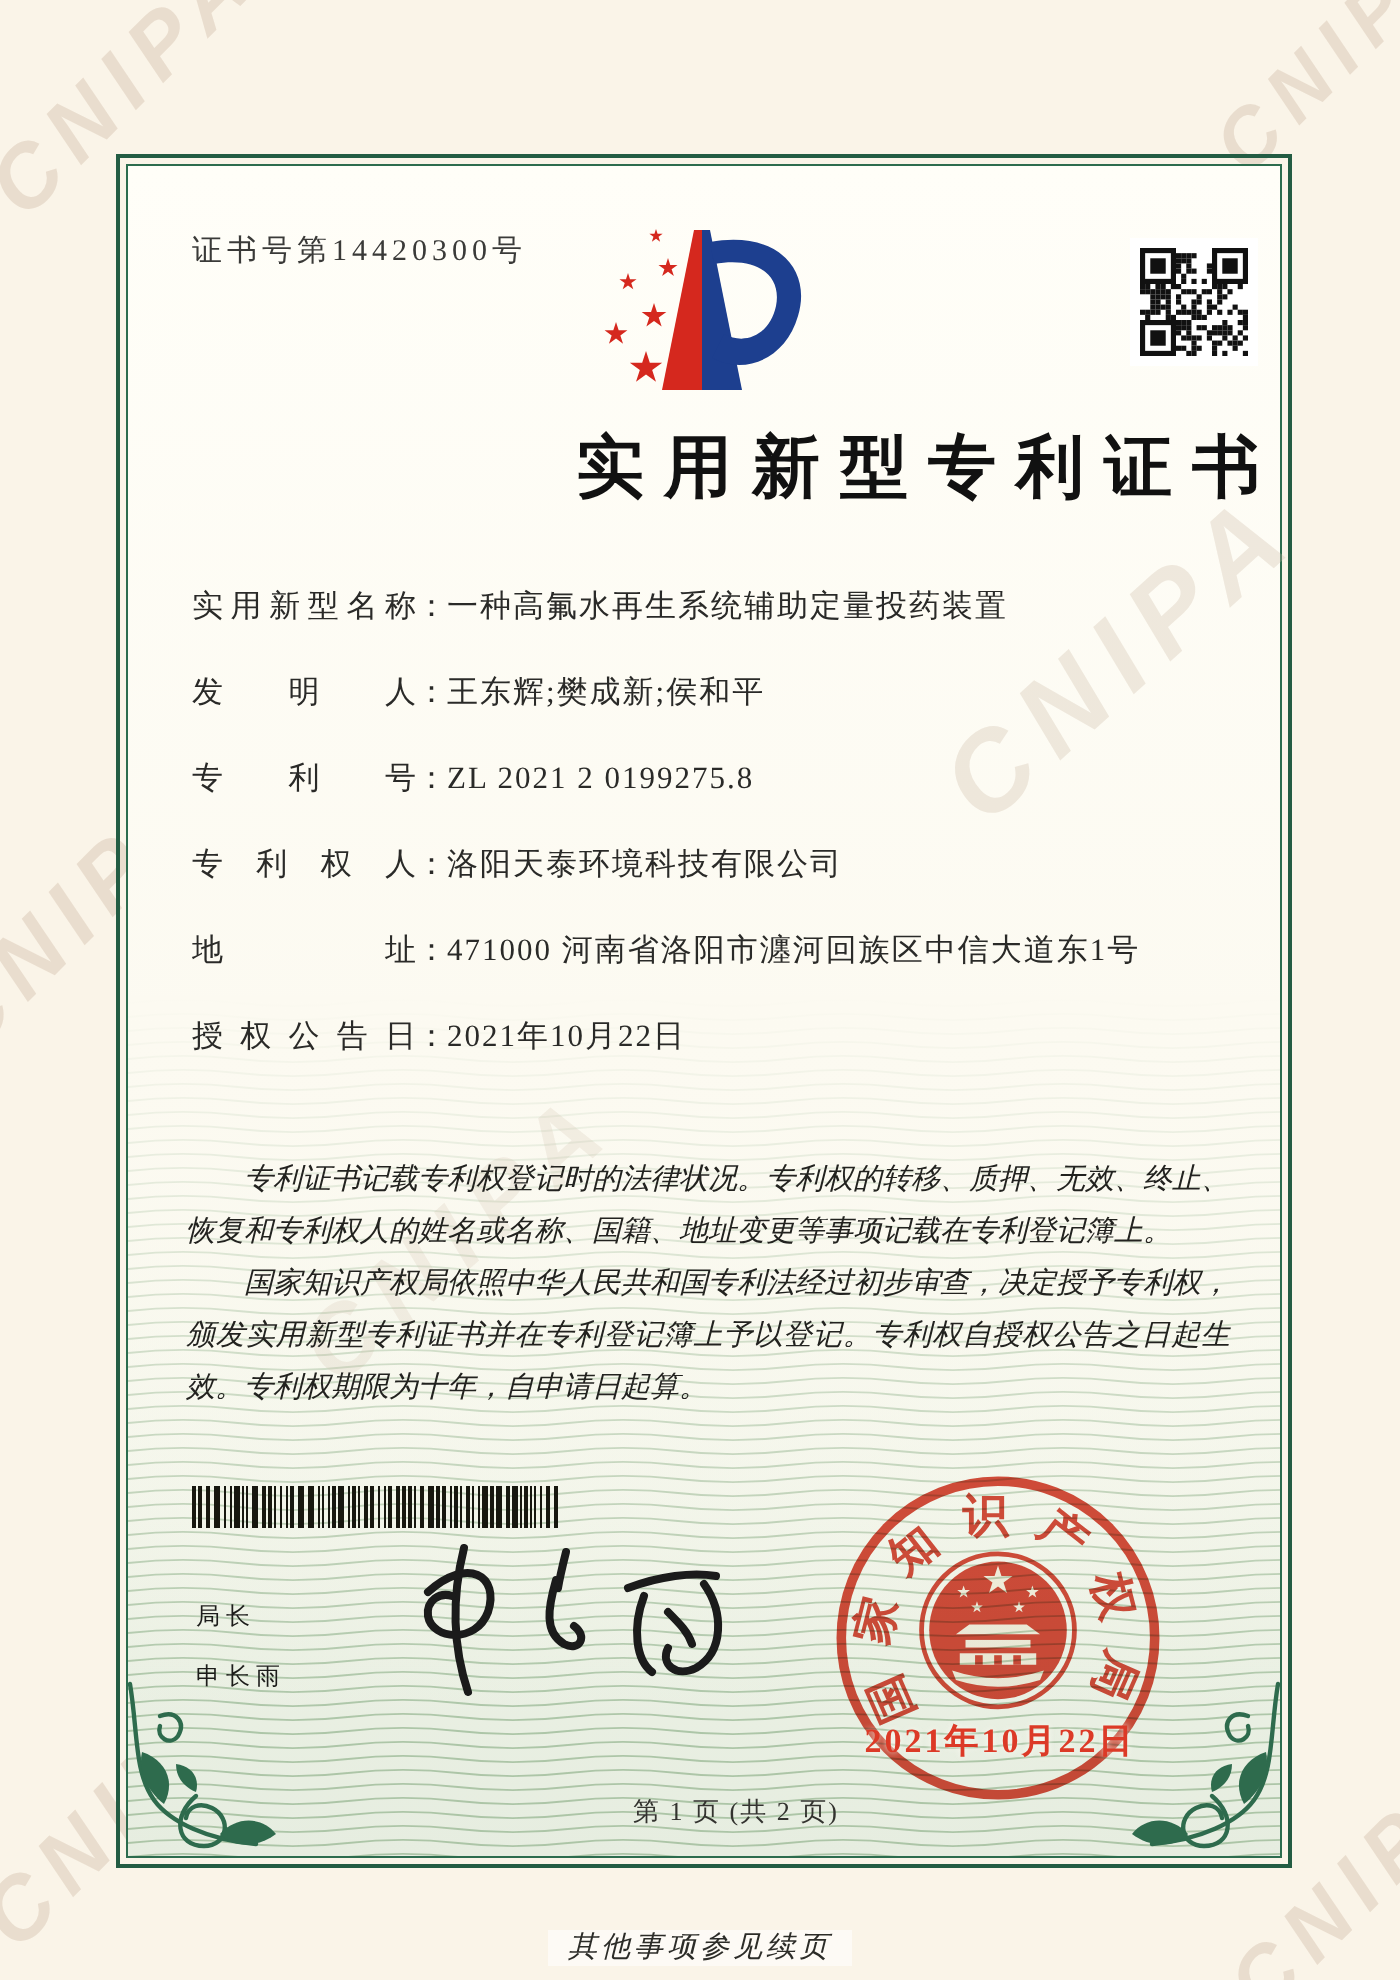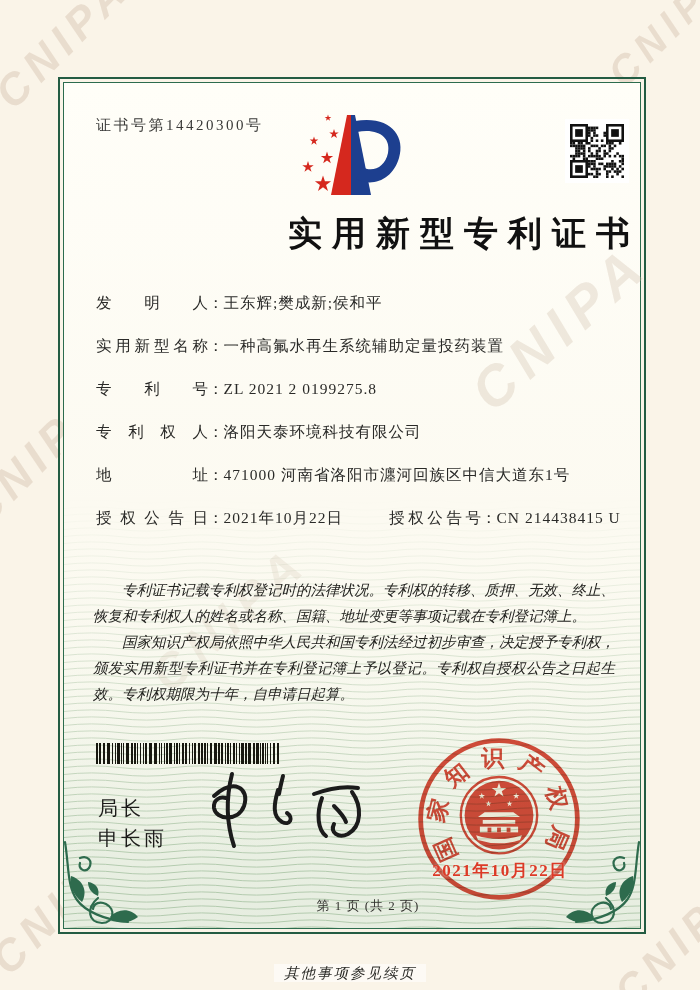--- a/index.html
+++ b/index.html
@@ -48,21 +48,21 @@
   .grant-group .flabel{width:92px;}
 
   
   .paras{position:absolute;left:29px;top:494px;width:522px;font-style:italic;
       font-size:14.5px;line-height:26px;text-align:justify;color:#22221f;}
   .paras p{margin:0;text-indent:2em;}
 
   
   .barcode{position:absolute;left:32px;top:660px;}
   .signer{position:absolute;left:34px;top:710px;font-family:"Liberation Sans","DejaVu Sans",sans-serif;
-      font-size:20px;letter-spacing:3px;color:#1c1c1a;line-height:30px;}
+      font-size:12px;letter-spacing:3px;color:#1c1c1a;line-height:30px;}
   .sig-svg{position:absolute;left:122px;top:681px;}
   .seal{position:absolute;left:349px;top:650px;width:172px;height:172px;z-index:4;
         mix-blend-mode:multiply;opacity:.93;}
   .seal-date{position:absolute;left:326px;top:776px;width:220px;text-align:center;z-index:5;
       font-size:17px;font-weight:bold;letter-spacing:1.5px;color:#dc3a27;
       text-shadow:0 0 3px rgba(252,250,242,.9);}
   .page-footer{position:absolute;left:16px;top:814px;width:100%;text-align:center;
       font-size:13px;letter-spacing:1px;color:#33332f;}
   .continuation{position:absolute;left:0;top:964px;width:100%;text-align:center;z-index:3;}
   .continuation span{font-style:italic;font-size:14.5px;letter-spacing:2px;color:#2c2c28;
@@ -284,39 +284,36 @@
           <rect x="3" y="45" width="15" height="15" fill="#fff"></rect>
           <rect x="6" y="48" width="9" height="9" fill="#111"></rect>
         </g>
       </svg>
   </div>
 
   <div class="title">实用新型专利证书</div>
 
   <div class="fields">
     <div class="frow">
+      <span class="flabel">实用新型名称</span><span>：</span><span class="fvalue">一种高氟水再生系统辅助定量投药装置</span>
+    </div>
+    <div class="frow">
       <span class="flabel">发明人</span><span>：</span><span class="fvalue">王东辉;樊成新;侯和平</span>
     </div>
     <div class="frow">
-      <span class="flabel">实用新型名称</span><span>：</span><span class="fvalue">一种高氟水再生系统辅助定量投药装置</span>
-    </div>
-    <div class="frow">
       <span class="flabel">专利号</span><span>：</span><span class="fvalue">ZL 2021 2 0199275.8</span>
     </div>
     <div class="frow">
       <span class="flabel">专利权人</span><span>：</span><span class="fvalue">洛阳天泰环境科技有限公司</span>
     </div>
     <div class="frow">
       <span class="flabel">地址</span><span>：</span><span class="fvalue">471000 河南省洛阳市瀍河回族区中信大道东1号</span>
     </div>
     <div class="frow">
       <span class="flabel">授权公告日</span><span>：</span><span class="fvalue">2021年10月22日</span>
-      <span class="grant-group">
-        <span class="flabel">授权公告号</span><span>：</span><span class="fvalue">CN 214438415 U</span>
-      </span>
     </div>
   </div>
 
   <div class="paras">
     <p>专利证书记载专利权登记时的法律状况。专利权的转移、质押、无效、终止、恢复和专利权人的姓名或名称、国籍、地址变更等事项记载在专利登记簿上。</p>
     <p>国家知识产权局依照中华人民共和国专利法经过初步审查，决定授予专利权，颁发实用新型专利证书并在专利登记簿上予以登记。专利权自授权公告之日起生效。专利权期限为十年，自申请日起算。</p>
   </div>
 
   <svg class="barcode" width="188" height="21" viewBox="0 0 188 21">
       <g id="bcg">

